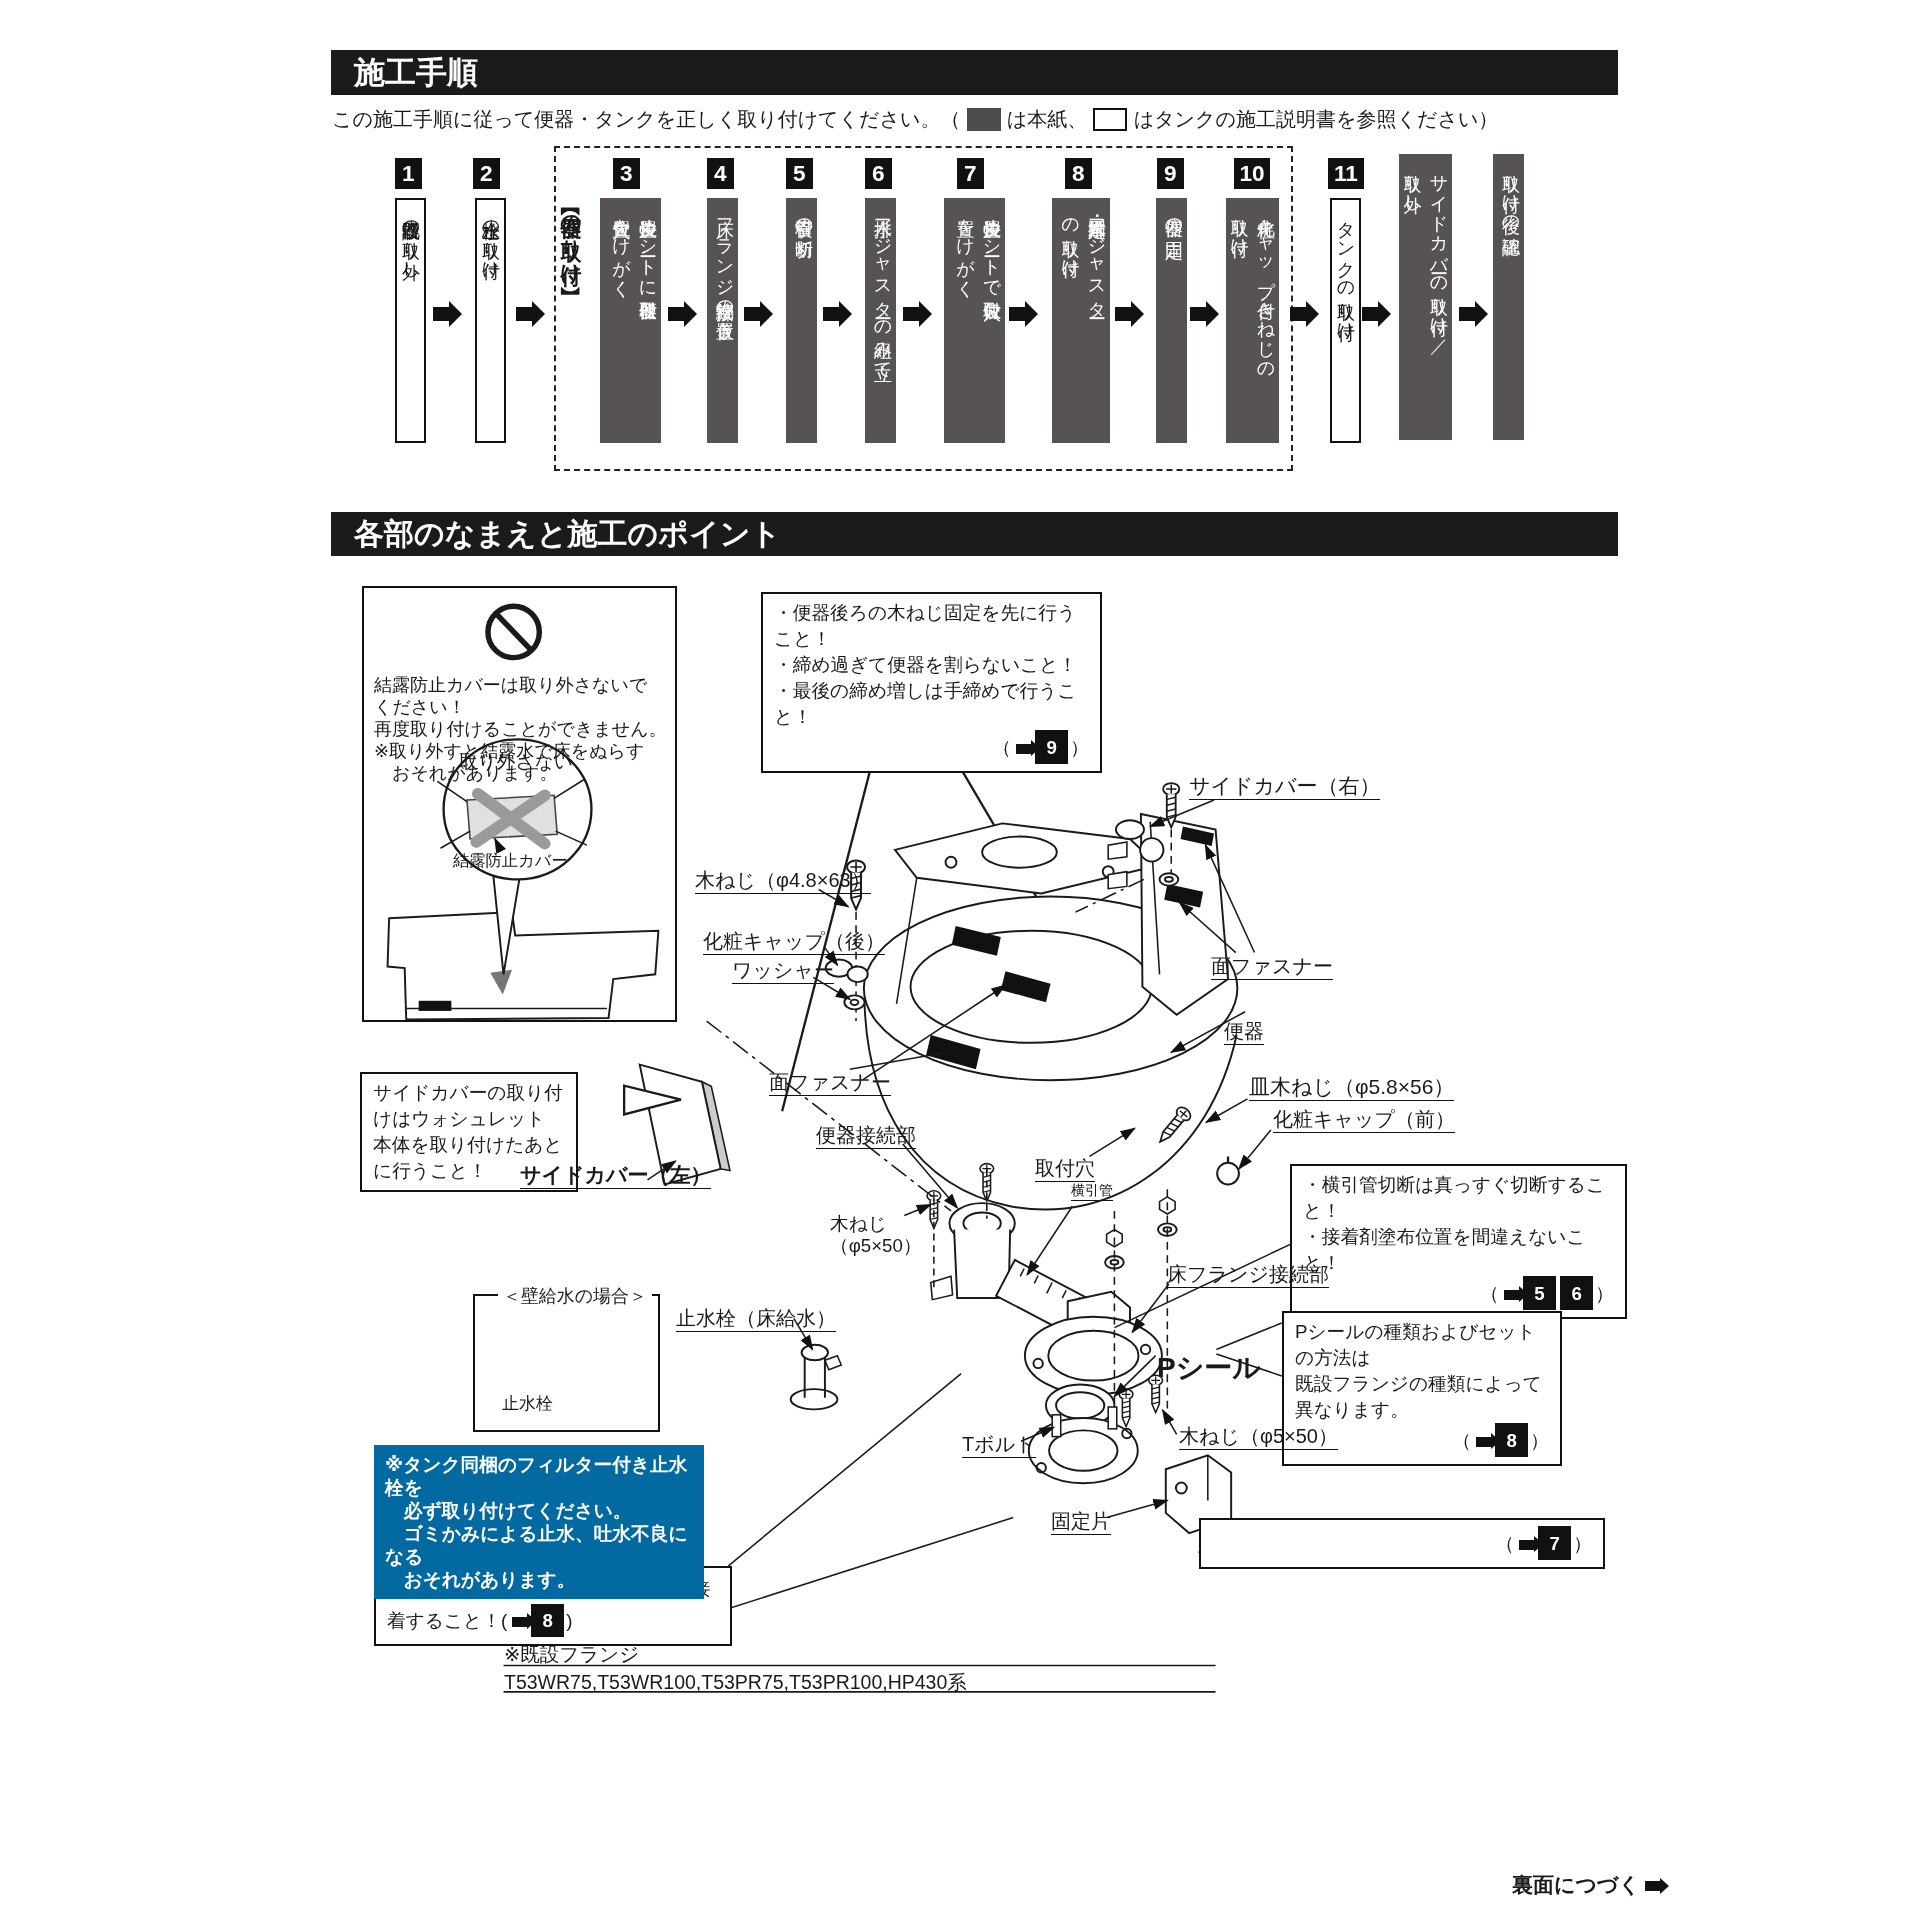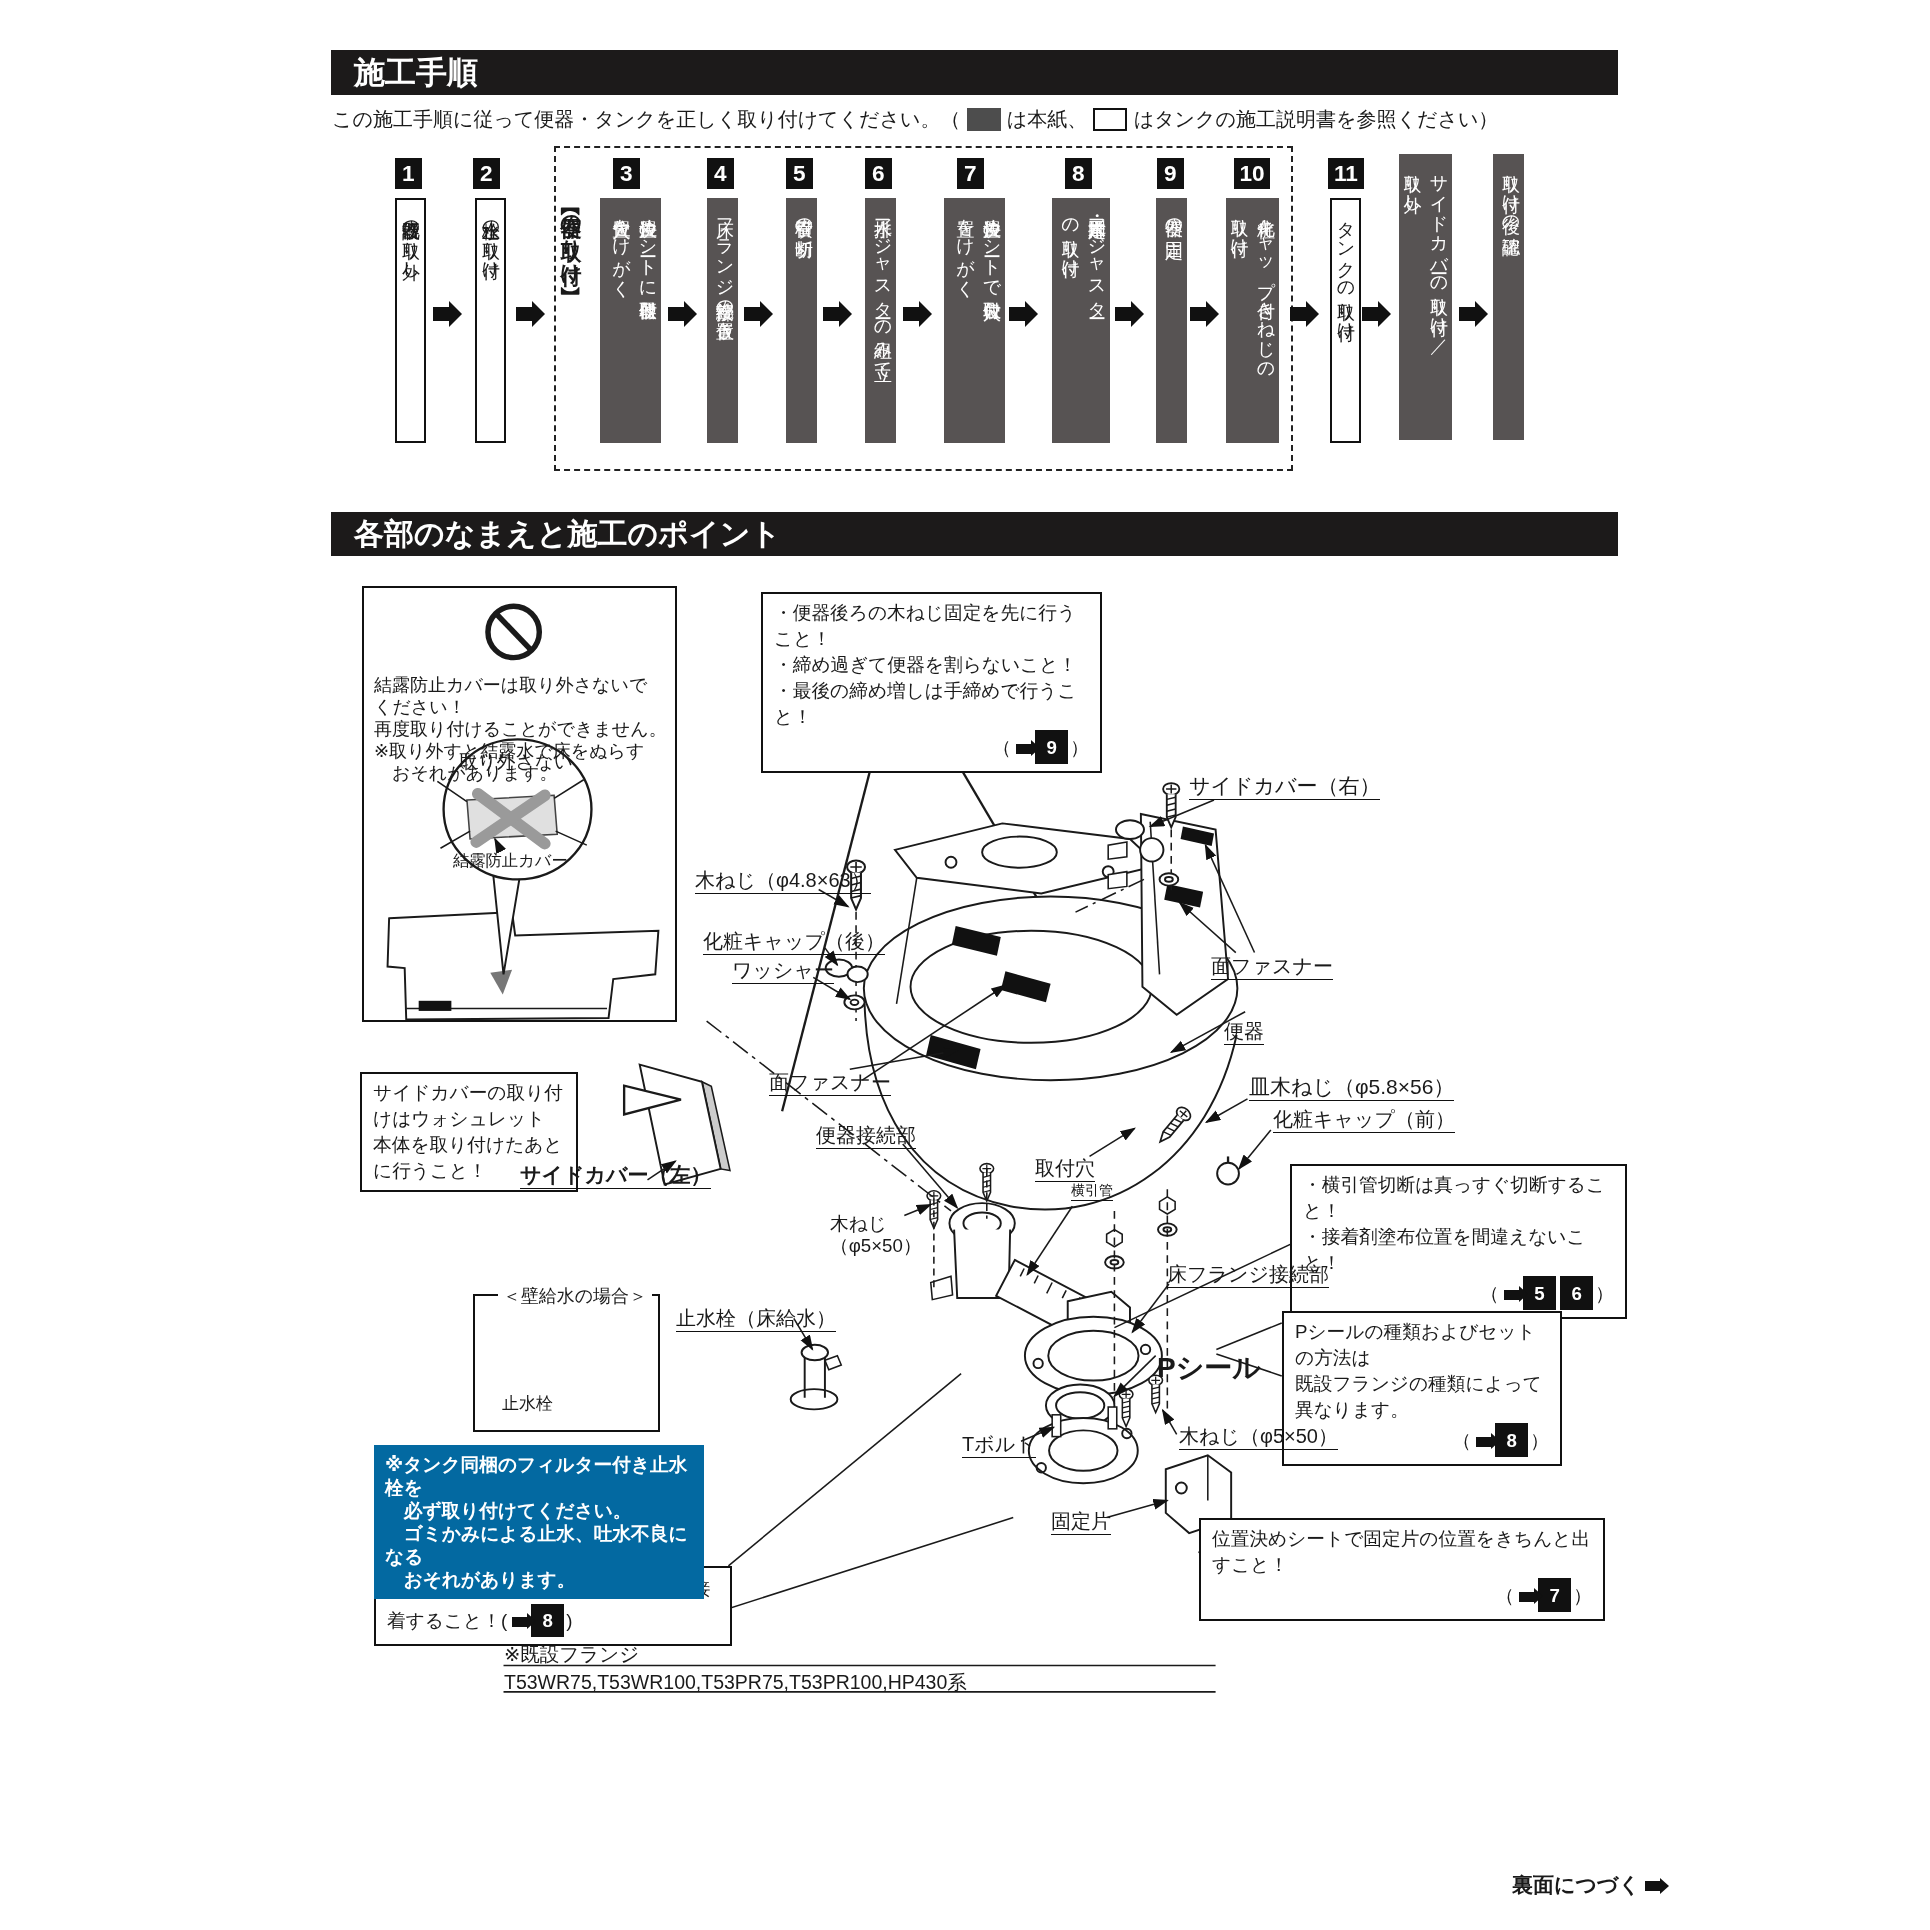--- a/index.html
+++ b/index.html
@@ -325,21 +325,20 @@
   <div class="refrow"><span>（</span><span class="mini-arrow"></span><span class="ref-badge">5</span><span class="ref-badge">6</span><span>）</span></div>
 </div>
 
 <div class="note" style="left:1282px;top:1311px;width:280px;">
   <div>Pシールの種類およびセットの方法は</div>
   <div>既設フランジの種類によって異なります。</div>
   <div class="refrow"><span>（</span><span class="mini-arrow"></span><span class="ref-badge">8</span><span>）</span></div>
 </div>
 
 <div class="note" style="left:1199px;top:1518px;width:406px;">
-  <div>位置決めシートで固定片の位置をきちんと出すこと！</div>
   <div class="refrow"><span>（</span><span class="mini-arrow"></span><span class="ref-badge">7</span><span>）</span></div>
 </div>
 
 <div class="note" style="left:374px;top:1566px;width:358px;line-height:30px;">
   <span>床面に対してガタツキがないように接着すること！(</span><span class="mini-arrow"></span><span class="ref-badge">8</span><span>)</span>
 </div>
 
 <div class="note" style="left:360px;top:1072px;width:218px;">
   <div>サイドカバーの取り付けはウォシュレット</div>
   <div>本体を取り付けたあとに行うこと！</div>

